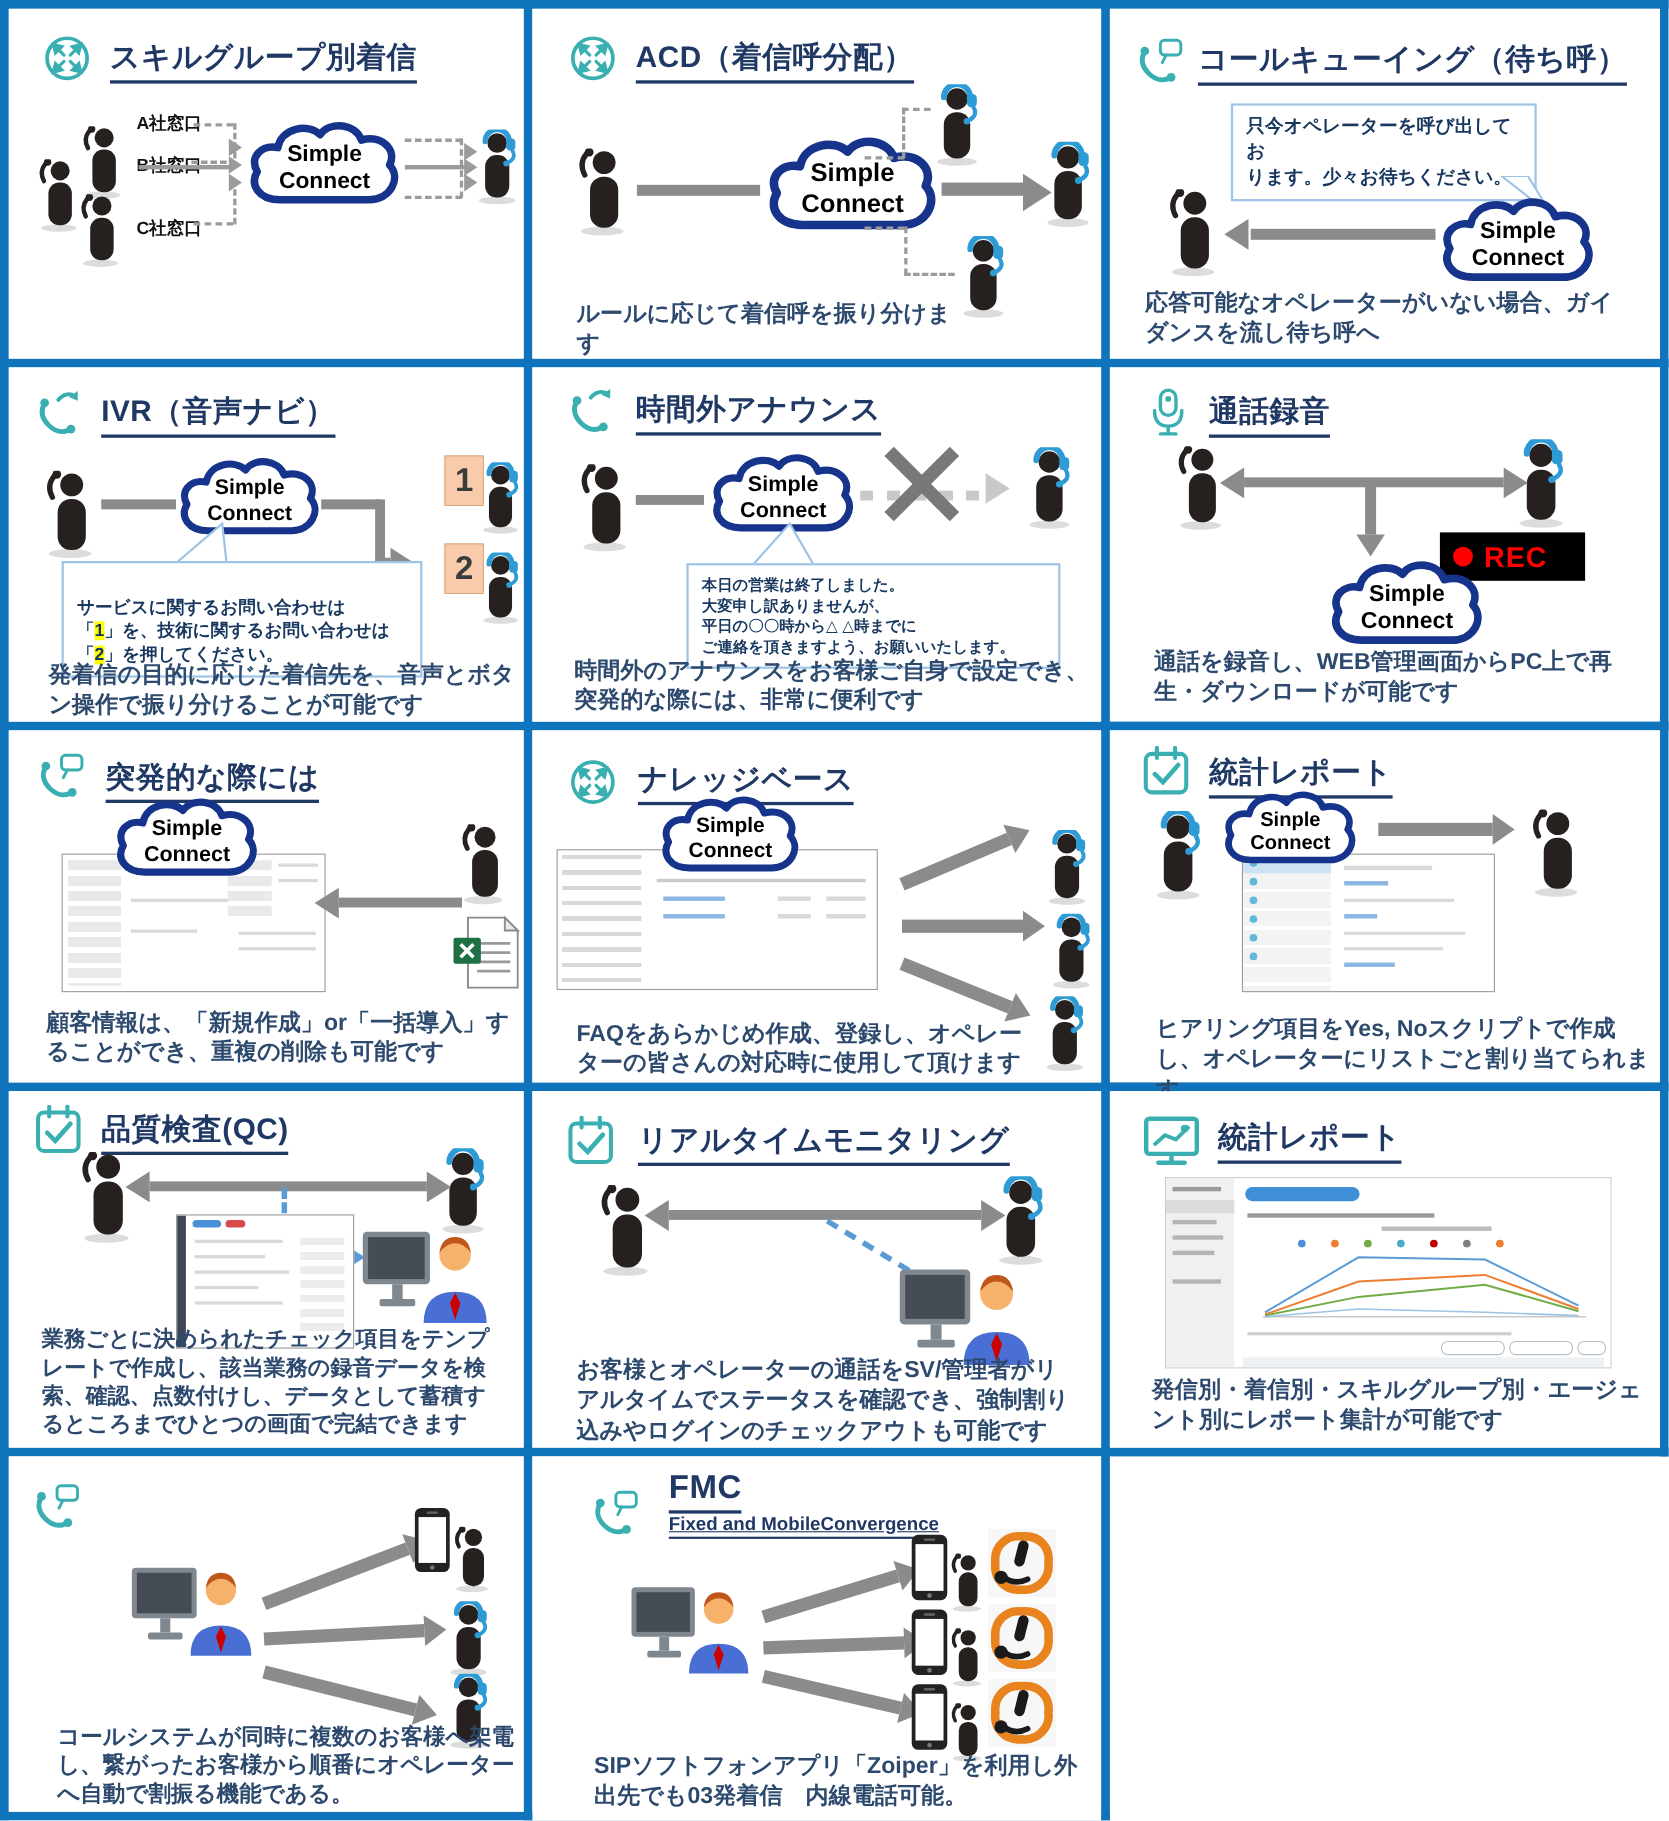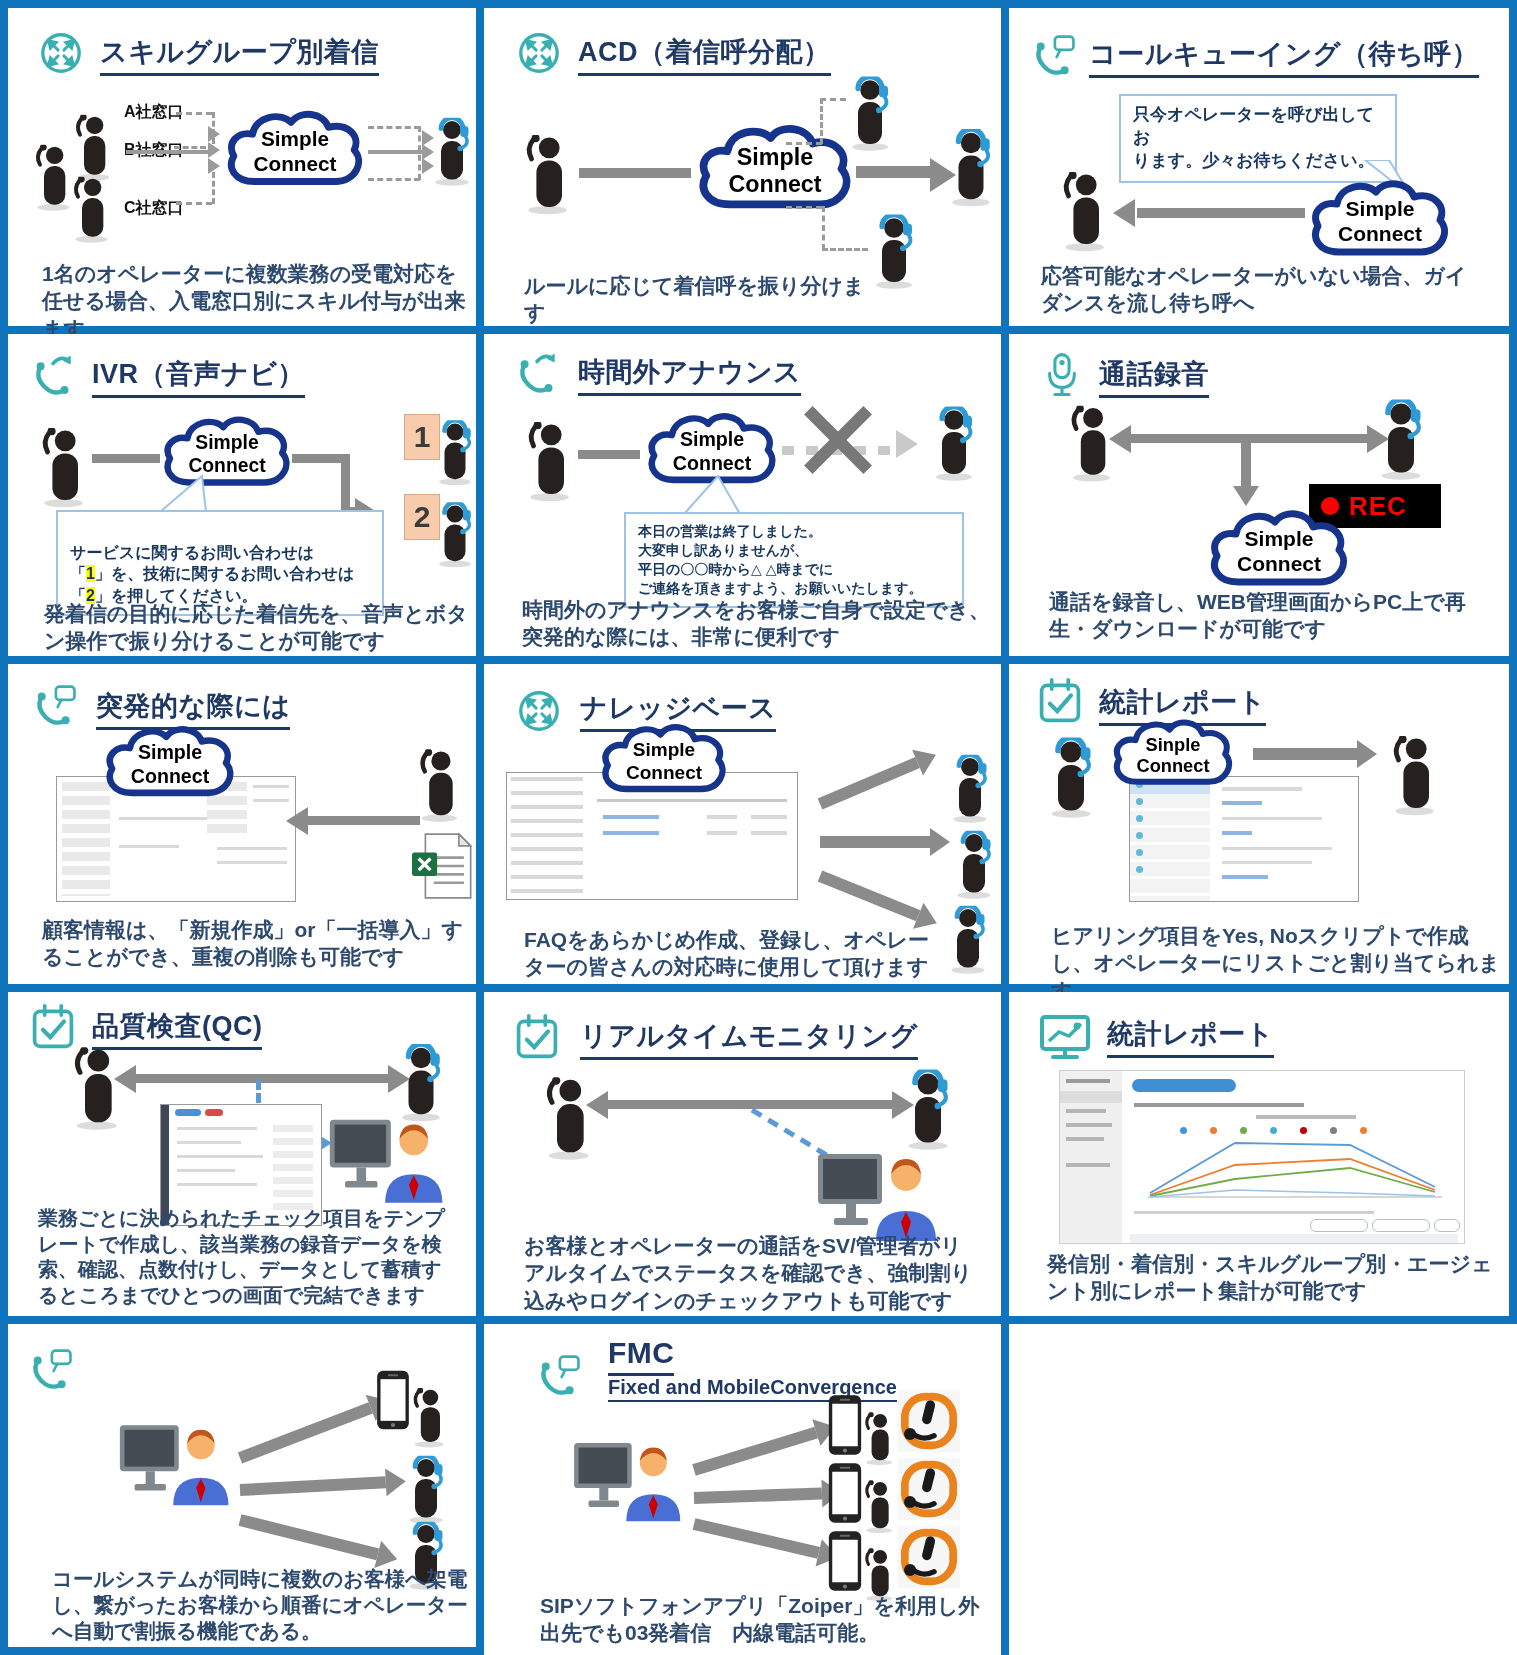--- a/index.html
+++ b/index.html
@@ -3,22 +3,22 @@
 <meta charset="utf-8">
 <style>
   html,body{margin:0;padding:0;background:#fff;}
   body{width:1517px;height:1655px;position:relative;overflow:hidden;
        font-family:"Liberation Sans","DejaVu Sans",sans-serif;}
   .gl{position:absolute;background:#1074bc;}
   .card{position:absolute;background:#fff;}
   .hicon{position:absolute;width:46px;height:46px;}
   .title{position:absolute;font-weight:bold;color:#1f3864;font-size:27px;
          border-bottom:3px solid #1f3864;padding-bottom:3px;white-space:nowrap;letter-spacing:.5px;}
-  .subtitle{position:absolute;font-weight:bold;color:#1f3864;font-size:20px;
-         border-bottom:2px solid #1f3864;padding-bottom:1px;white-space:nowrap;}
+  .subtitle{position:absolute;font-weight:bold;color:#1f3864;font-size:17px;
+         border-bottom:2px solid #1f3864;padding-bottom:1px;white-space:nowrap;text-decoration:underline;}
   .caption{position:absolute;font-weight:bold;color:#2d4a6e;font-size:21px;line-height:1.3;}
   .fig{position:absolute;}
   .cloud{position:absolute;}
   .cloud text{font-family:"Liberation Sans",sans-serif;font-weight:bold;font-size:21px;fill:#000;text-anchor:middle;}
   .lbl{position:absolute;font-weight:bold;font-size:16px;color:#111;white-space:nowrap;}
   .bar{position:absolute;background:#8b8b8b;height:10px;}
   .bar.thin{height:4px;background:#9b9b9b;}
   .dash-h{position:absolute;border-top:3px dashed #9b9b9b;}
   .dash-v{position:absolute;border-left:3px dashed #9b9b9b;}
   .bdash-v{position:absolute;border-left:5px dashed #5b9bd5;}
@@ -205,21 +205,20 @@
   <div class="dash-h" style="left:360px;top:118px;width:52px"></div>
   <div class="dash-v" style="left:410px;top:118px;height:54px"></div>
   <div class="dash-h" style="left:360px;top:170px;width:52px"></div>
   <div class="bar thin" style="left:360px;top:142px;width:58px"></div>
   <div class="tri r sm" style="left:414px;top:122px"></div>
   <div class="tri r sm" style="left:414px;top:136px"></div>
   <div class="tri r sm" style="left:414px;top:150px"></div>
   <svg class="fig" style="left:422px;top:98px;width:44px;height:92px" viewBox="0 0 64 100">
       <use href="#sym-operator"></use>
     </svg>
-  <div class="caption" style="left:34px;top:252px;width:428px">1名のオペレーターに複数業務の受電対応を任せる場合、入電窓口別にスキル付与が出来ます</div>
 </div>
 
 <div class="card" style="left:484px;top:8px;width:517px;height:318px">
   <svg class="hicon" style="left:32px;top:22px" viewBox="0 0 48 48">
       <use href="#ic-expand"></use>
     </svg>
   <div class="title" style="left:94px;top:26px">ACD（着信呼分配）</div>
   <svg class="fig" style="left:38px;top:118px;width:48px;height:98px" viewBox="0 0 60 100">
       <use href="#sym-person"></use>
     </svg>

